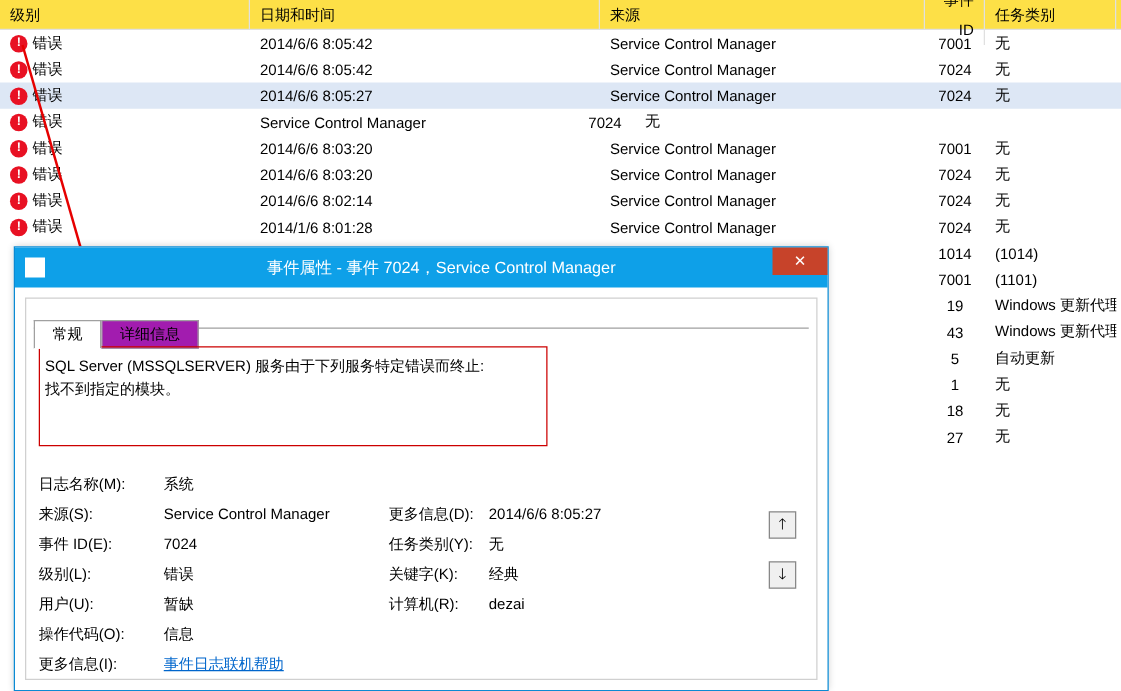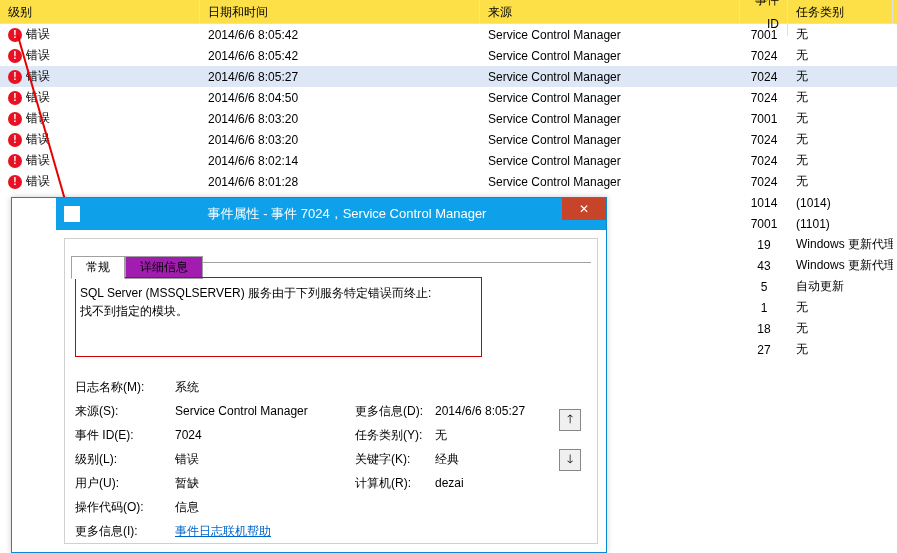--- a/index.html
+++ b/index.html
@@ -21,21 +21,21 @@
 .cell { padding: 0 8px; white-space: nowrap; overflow: hidden; }
 .c-level { width: 200px; display:flex; align-items:center; gap:4px; }
 .c-date  { width: 280px; }
 .c-src   { width: 260px; }
 .c-id    { width: 48px; text-align: center; }
 .c-cat   { width: 105px; }
 
 .ico-err { width:14px; height:14px; border-radius:50%; background:#e81123; color:#fff; font-weight:bold; font-size:10px; display:flex; align-items:center; justify-content:center; line-height:1; }
 
 
-.dialog { position:absolute; left:11px; top:197px; width:596px; height:356px; border:1px solid #0b8ad3; background:#fff; box-shadow:0 0 6px rgba(0,0,0,.2);padding-left:44px; }
+.dialog { position:absolute; left:11px; top:197px; width:652px; height:356px; border:1px solid #0b8ad3; background:#fff; box-shadow:0 0 6px rgba(0,0,0,.2); }
 .titlebar { height:32px; background:#0ea0e8; color:#fff; display:flex; align-items:center; }
 .title-ico { width:16px; height:16px; margin:0 8px; background:#fff; display:inline-block; }
 .title-text { flex:1; text-align:center; font-size:13px; }
 .close { width:44px; height:22px; background:#c7432a; color:#fff; display:flex; align-items:center; justify-content:center; font-size:14px; position:absolute; right:0; top:0; }
 
 .dlg-body { border:1px solid #d0d0d0; margin:8px; height:calc(100% - 48px); position:relative; padding:0; }
 
 .tabs { display:flex; position:relative; top:-1px; margin-left:6px; }
 .tab { border:1px solid #a0a0a0; padding:2px 14px; background:#fff; position:relative; top:18px; }
 .tab.active { border-bottom-color:#fff; z-index:2; }
@@ -104,21 +104,20 @@
         <div class="cell c-date">2014/6/6 8:05:27</div>
         <div class="cell c-src">Service Control Manager</div>
         <div class="cell c-id">7024</div>
         <div class="cell c-cat">无</div>
       </div>
       <div class="row">
         <div class="cell c-level">
           <span class="ico-err">!</span>
           <span>错误</span>
         </div>
-        <div class="cell c-date">2014/6/6 8:04:50</div>
         <div class="cell c-src">Service Control Manager</div>
         <div class="cell c-id">7024</div>
         <div class="cell c-cat">无</div>
       </div>
       <div class="row">
         <div class="cell c-level">
           <span class="ico-err">!</span>
           <span>错误</span>
         </div>
         <div class="cell c-date">2014/6/6 8:03:20</div>
@@ -144,21 +143,21 @@
         <div class="cell c-date">2014/6/6 8:02:14</div>
         <div class="cell c-src">Service Control Manager</div>
         <div class="cell c-id">7024</div>
         <div class="cell c-cat">无</div>
       </div>
       <div class="row">
         <div class="cell c-level">
           <span class="ico-err">!</span>
           <span>错误</span>
         </div>
-        <div class="cell c-date">2014/6/6 8:01:28</div>
+        <div class="cell c-date">2014/1/6 8:01:28</div>
         <div class="cell c-src">Service Control Manager</div>
         <div class="cell c-id">7024</div>
         <div class="cell c-cat">无</div>
       </div>
       <div class="row">
         <div class="cell c-level">
           <span></span>
         </div>
         <div class="cell c-date"></div>
         <div class="cell c-src"></div>

